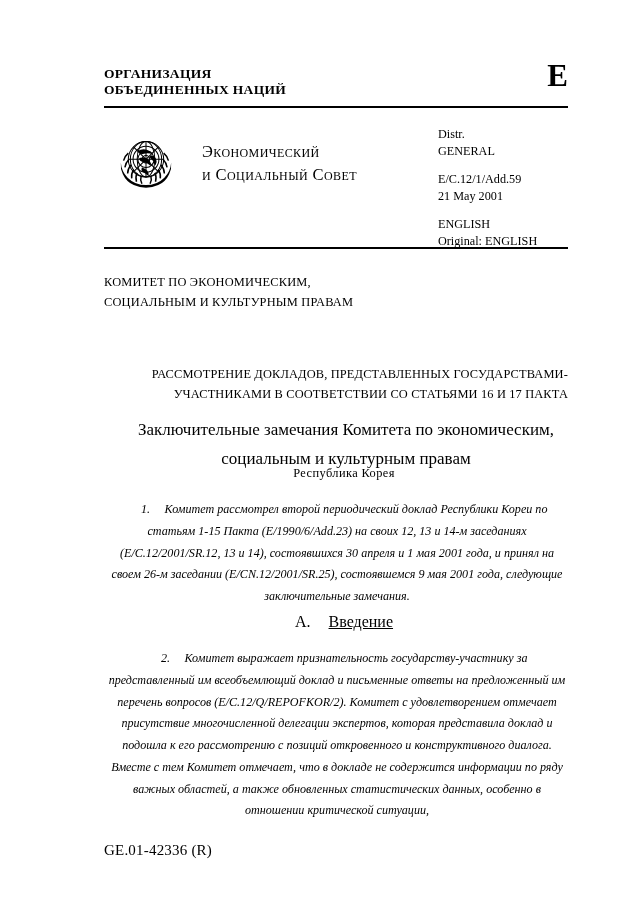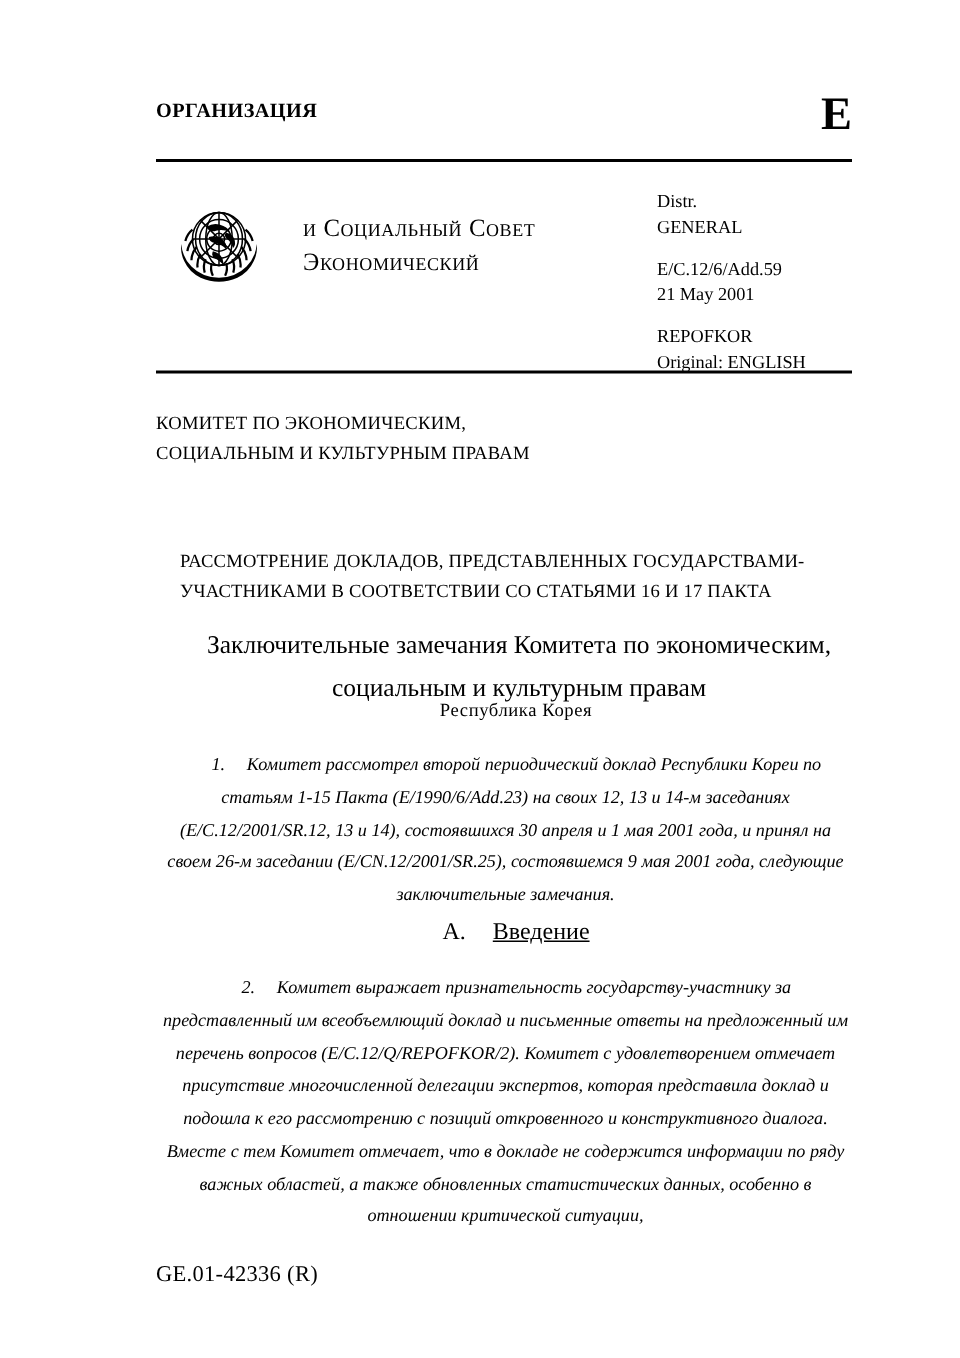--- a/index.html
+++ b/index.html
@@ -101,21 +101,21 @@
     letter-spacing: 0.2px;
   }
   .committee div { white-space: nowrap; }
 
   
   .doc-title {
     position: absolute;
     left: 104px;
     top: 364px;
     width: 448px;
-    text-align: left;
+    text-align: right;
     font-size: 12.4px;
     line-height: 1.62;
     letter-spacing: 0.15px;
   }
   .subtitle {
     position: absolute;
     left: 120px;
     top: 415px;
     width: 420px;
     text-align: center;
@@ -170,20 +170,21 @@
     letter-spacing: 0.2px;
   }
 </style>
 </head>
 <body>
 
 <div class="page">
 
   <div class="org-name">
     <div>ОРГАНИЗАЦИЯ</div>
+    <div>ОБЪЕДИНЕННЫХ НАЦИЙ</div>
   </div>
 
   <div class="lang-letter">E</div>
 
   <div class="rule rule-top"></div>
 
   <div class="emblem">
     <svg viewBox="0 0 100 100" xmlns="http://www.w3.org/2000/svg">
       <g fill="none" stroke="#000" stroke-width="1.5">
         <circle cx="50" cy="46" r="26"></circle>
@@ -218,35 +219,35 @@
           <path d="M77 67 q0 -7 -5 -13"></path>
           <path d="M71 74 q1 -7 -3 -13"></path>
           <path d="M64 79 q2 -7 -1 -13"></path>
           <path d="M56 82 q3 -6 1 -12"></path>
         </g>
       </g>
     </svg>
   </div>
 
   <div class="organ-title">
+    <div class="line">Экономический</div>
     <div class="line">и Социальный Совет</div>
-    <div class="line">Экономический</div>
   </div>
 
   <div class="distr">
     <div class="grp">
       <div>Distr.</div>
       <div>GENERAL</div>
     </div>
     <div class="grp">
-      <div>E/C.12/6/Add.59</div>
+      <div>E/C.12/1/Add.59</div>
       <div>21 May 2001</div>
     </div>
     <div class="grp">
-      <div>REPOFKOR</div>
+      <div>ENGLISH</div>
       <div>Original:  ENGLISH</div>
     </div>
   </div>
 
   <div class="rule rule-bottom"></div>
 
   <div class="committee">
     <div>КОМИТЕТ ПО ЭКОНОМИЧЕСКИМ,</div>
     <div>СОЦИАЛЬНЫМ И КУЛЬТУРНЫМ ПРАВАМ</div>
   </div>

